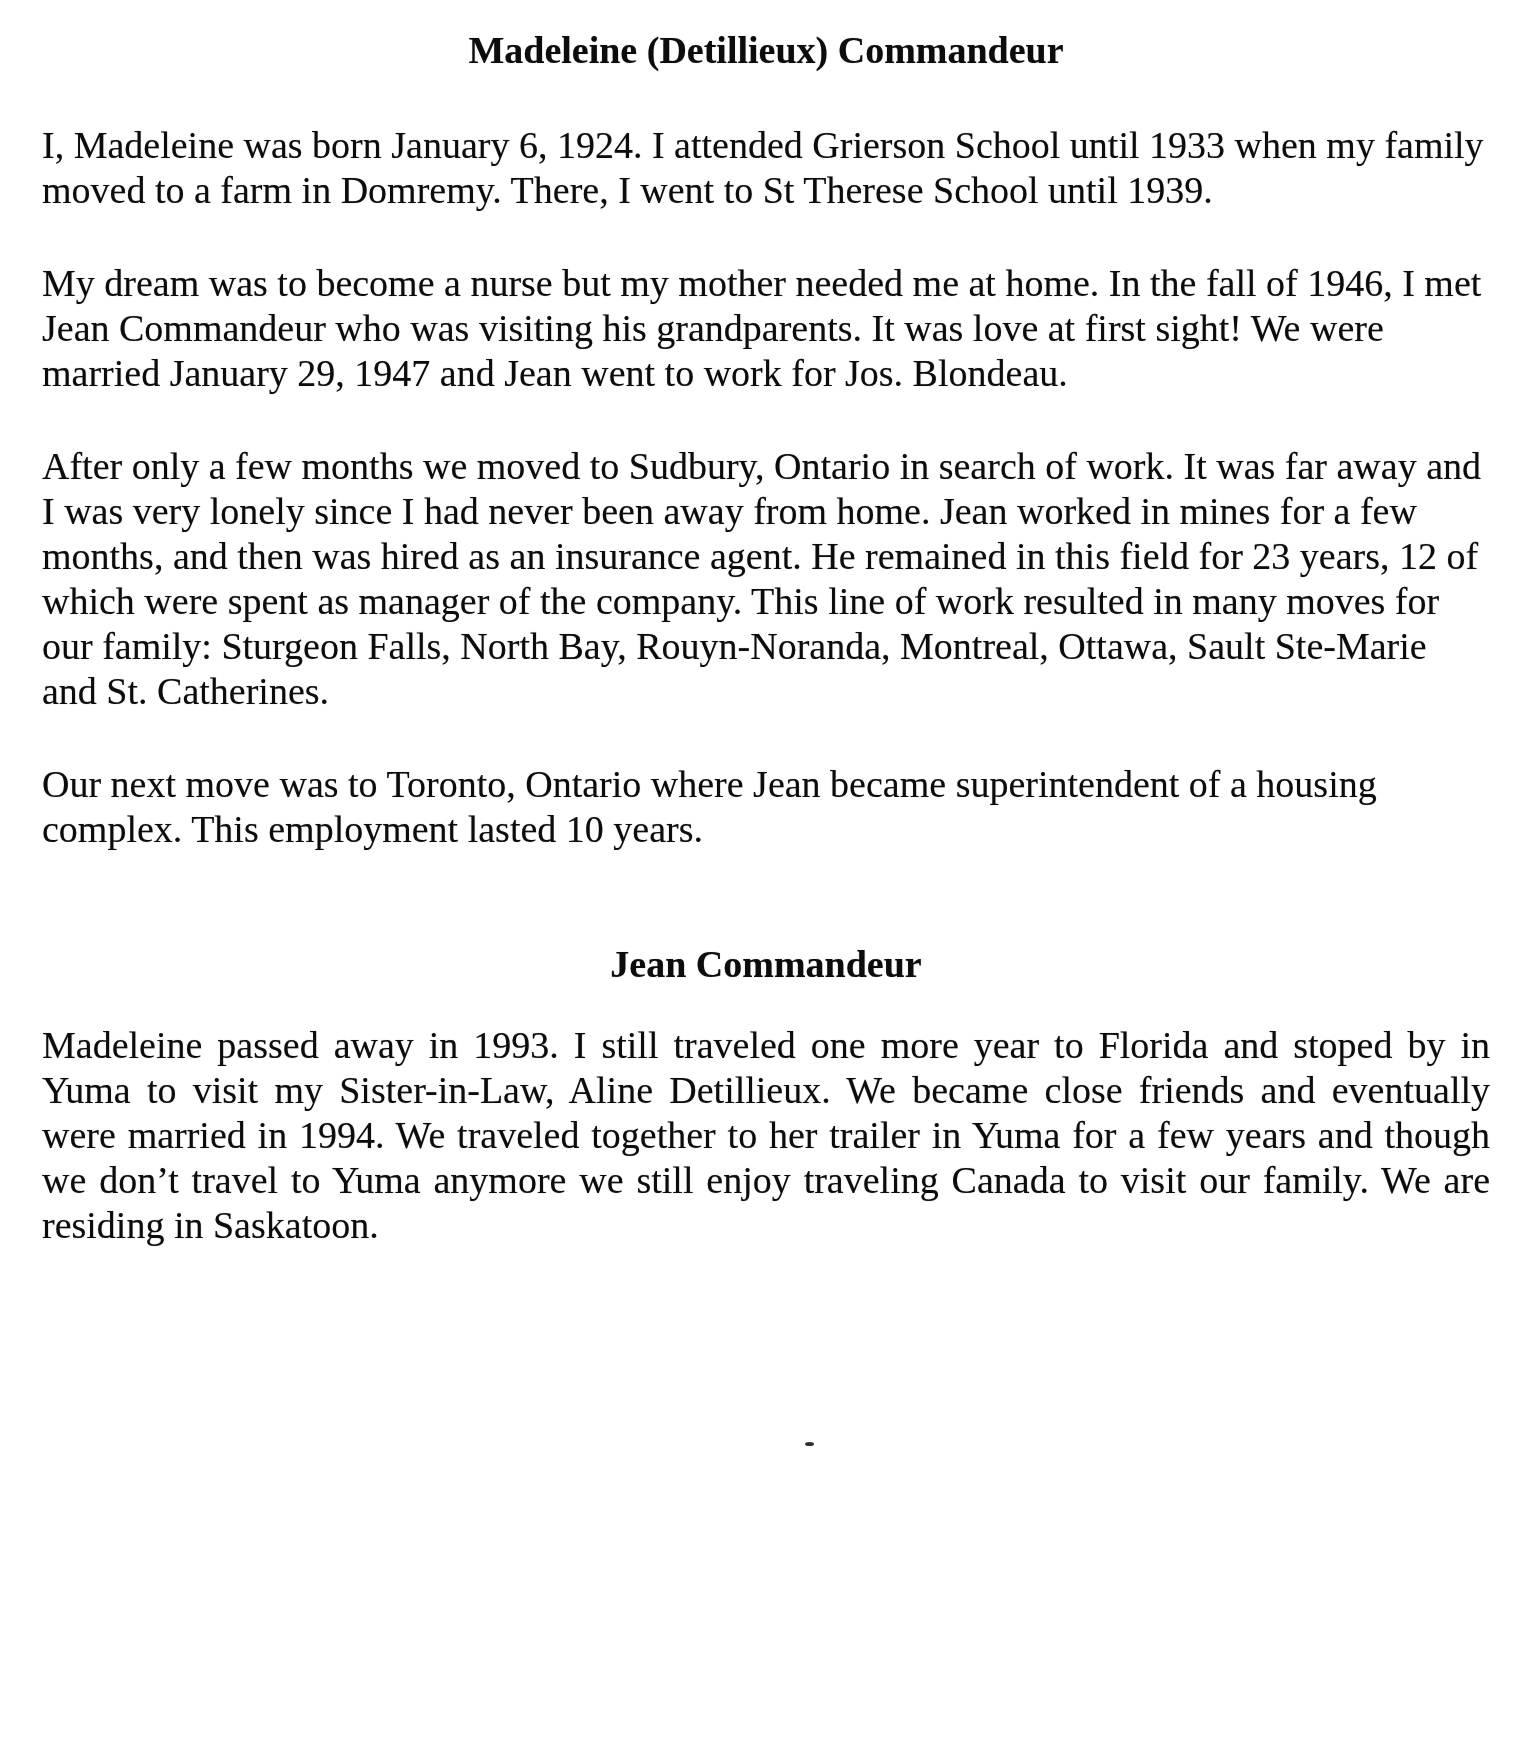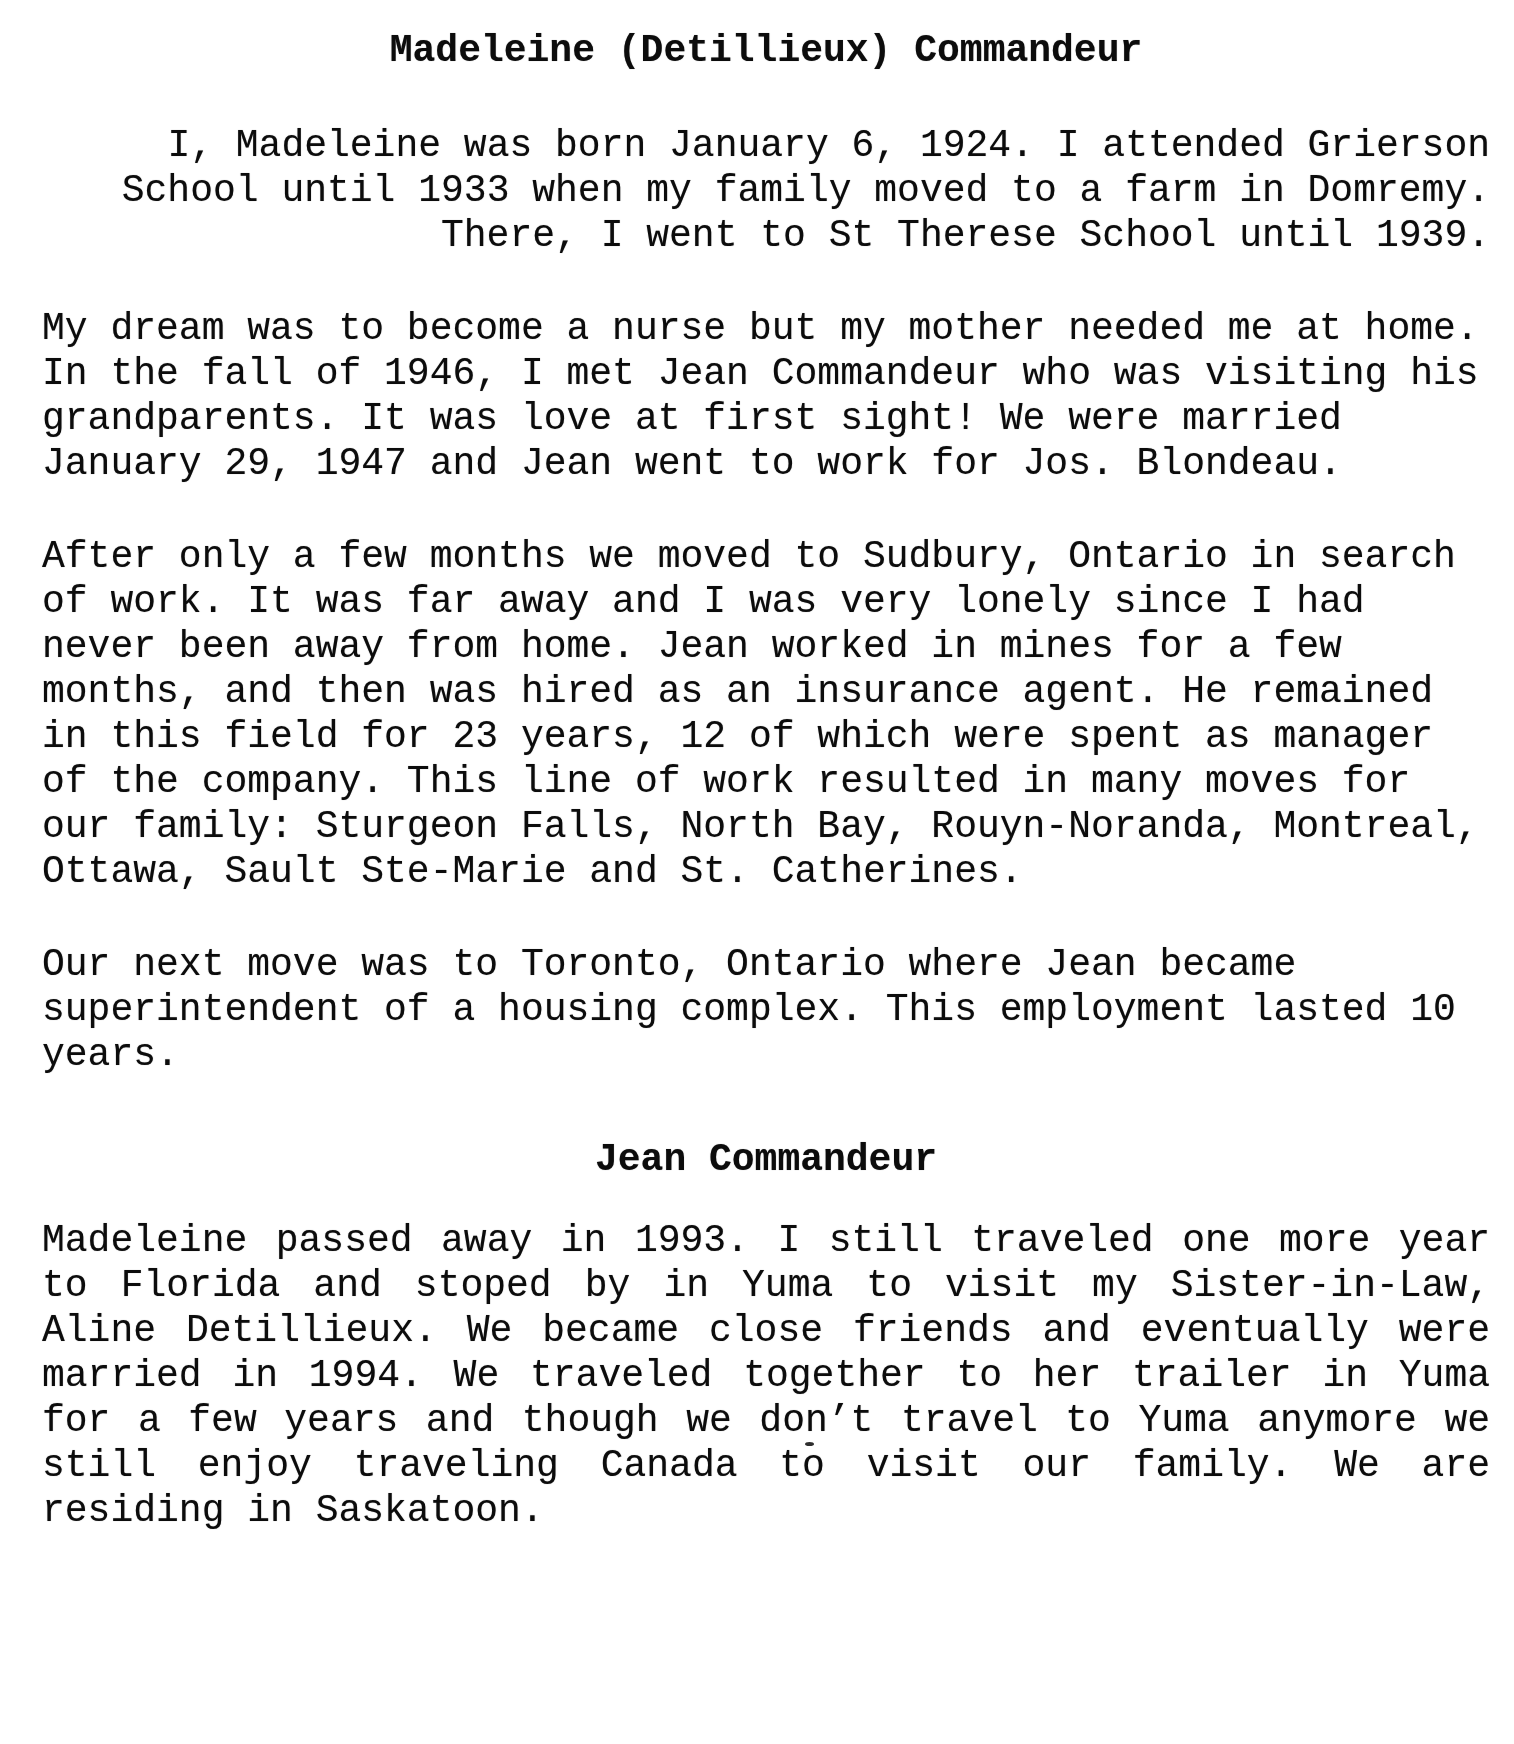--- a/index.html
+++ b/index.html
@@ -7,44 +7,43 @@
     padding: 0;
     background: #ffffff;
   }
   .page {
     position: relative;
     width: 1514px;
     height: 1744px;
     box-sizing: border-box;
     padding: 28px 24px 0 42px;
     background: #ffffff;
-    font-family: Liberation Mono, monospace;
+    font-family: Liberation Serif, serif;
     font-size: 38px;
     line-height: 45px;
     color: #0c0c0c;
     text-shadow: 0 0 1px rgba(0,0,0,0.38);
     overflow: hidden;
   }
   .heading {
     font-weight: bold;
     font-size: 38px;
     line-height: 45px;
     text-align: center;
     margin: 0;
   }
   .heading-second {
-    margin-top: 60px;
+    margin-top: 90px;
   }
   p.para {
     margin: 48px 0 0 0;
     text-align: left;
   }
   p.para-first {
     margin-top: 50px;
-    text-align: right;
   }
   p.justified {
     margin-top: 36px;
     text-align: justify;
     text-justify: inter-word;
   }
   .artifact-dot {
     position: absolute;
     left: 805px;
     top: 1442px;

